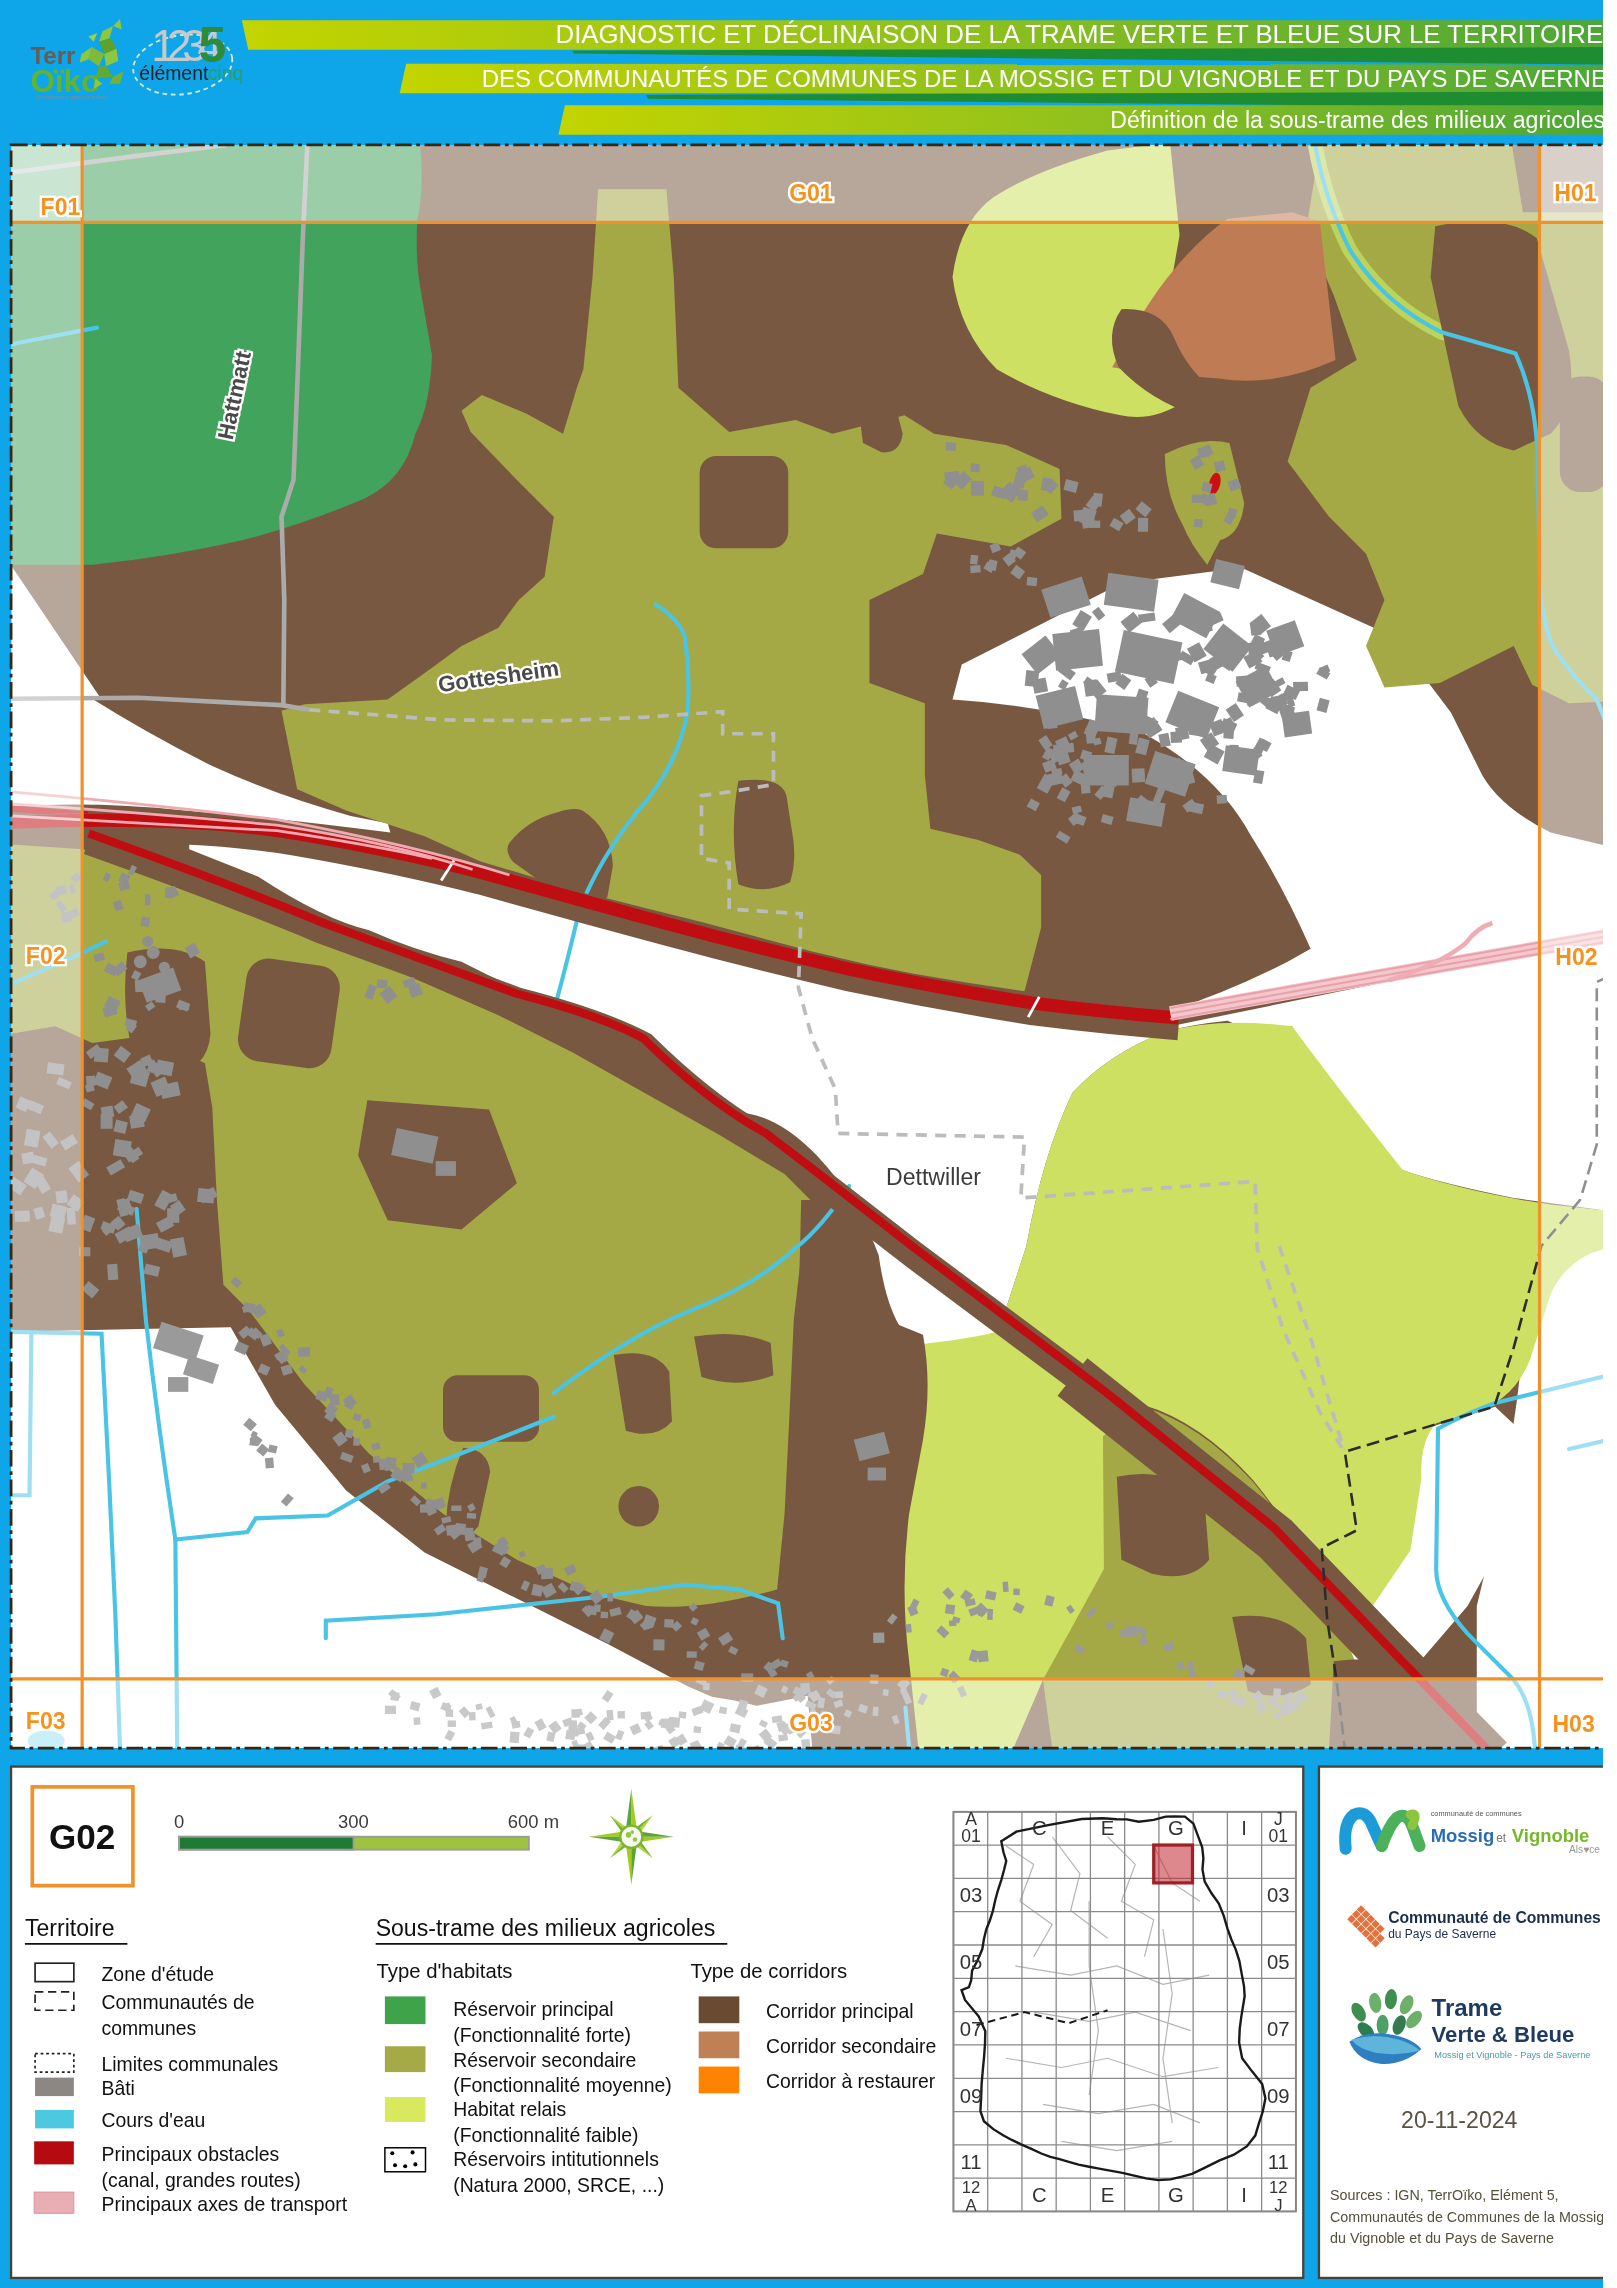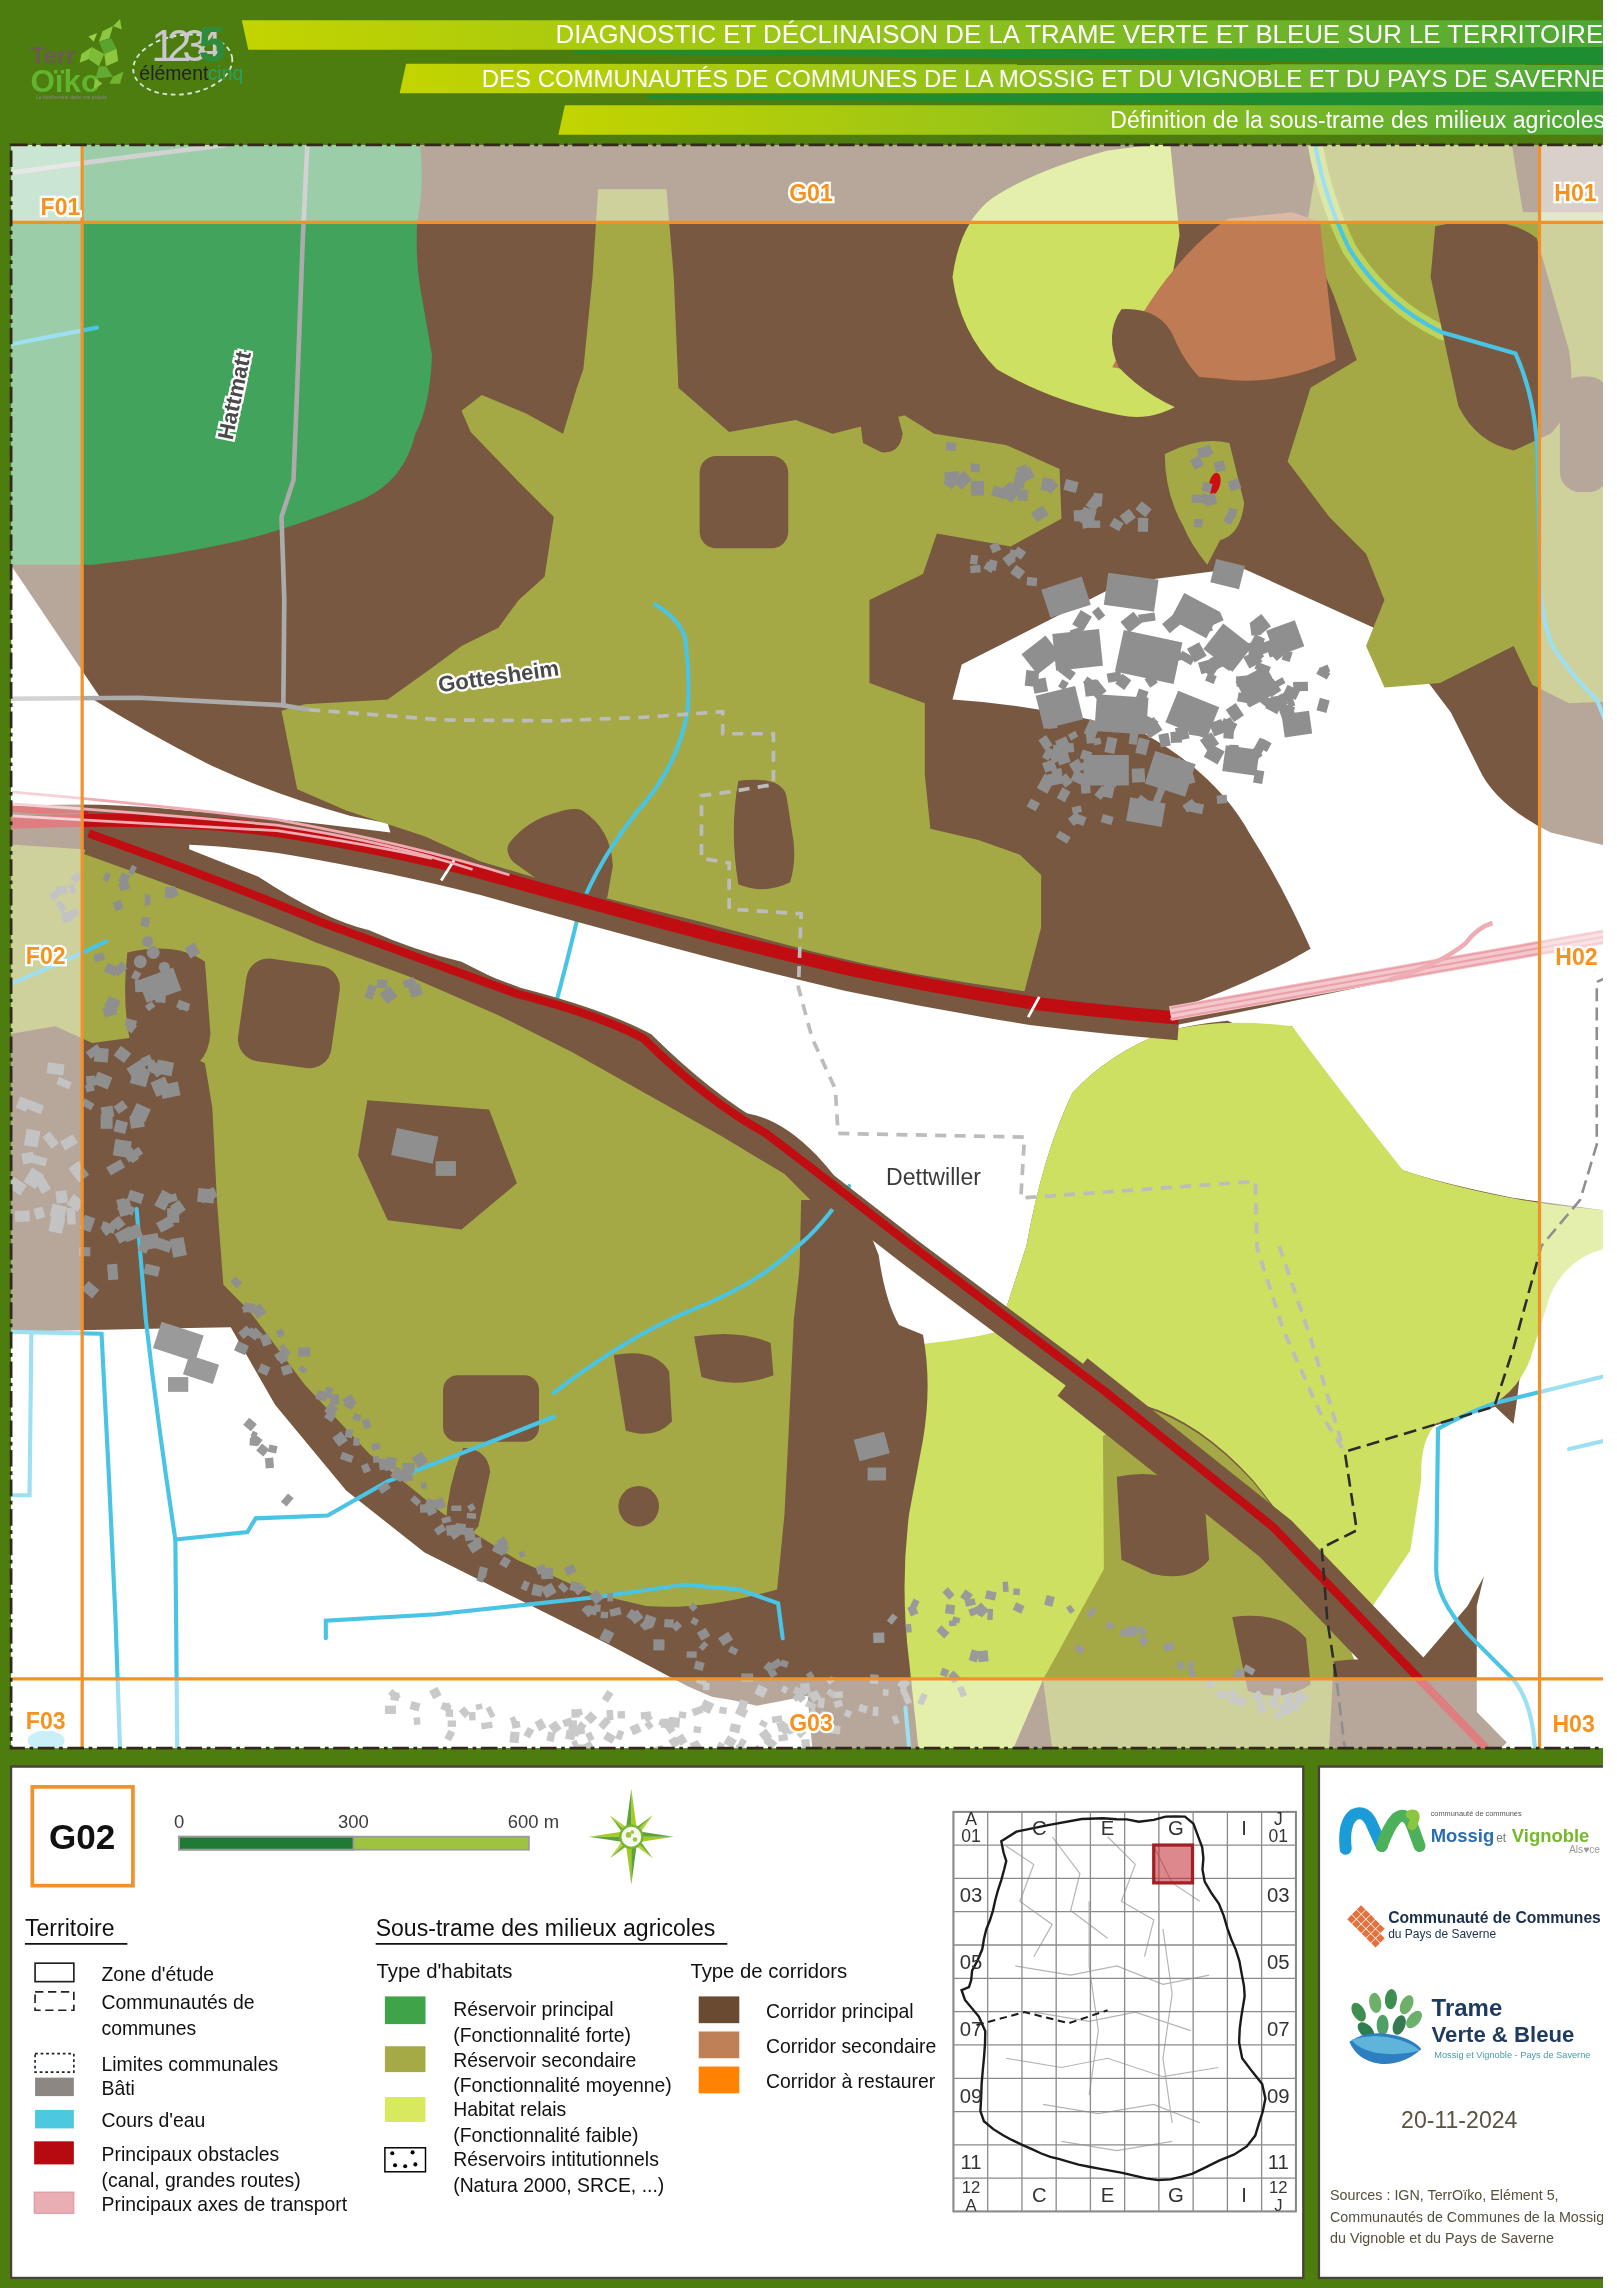--- a/index.html
+++ b/index.html
@@ -1,16 +1,16 @@
 <!DOCTYPE html>
 <html style="font-size:14.8px"><head><meta charset="utf-8">
 <style>
 html,body{margin:0;padding:0;background:#fff;}
 *{font-family:"Liberation Sans",sans-serif;}
-#page{position:relative;width:1603px;height:2289px;background:#4d7c0f;overflow:hidden;}
+#page{position:relative;width:1603px;height:2289px;background:#0ea5e9;overflow:hidden;}
 </style></head>
 <body>
 <div id="page">
 <svg width="1618" height="2289" viewBox="0 0 1753 2480" xmlns="http://www.w3.org/2000/svg">
 <defs>
 <linearGradient id="ban" x1="0" y1="0" x2="1" y2="0">
 <stop offset="0" stop-color="#c3d400"></stop>
           <stop offset="0.55" stop-color="#8cbf1f"></stop>
           <stop offset="1" stop-color="#4ba638"></stop>
 </linearGradient>

